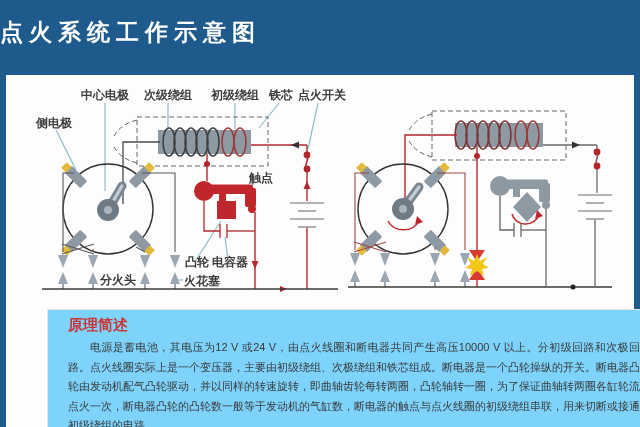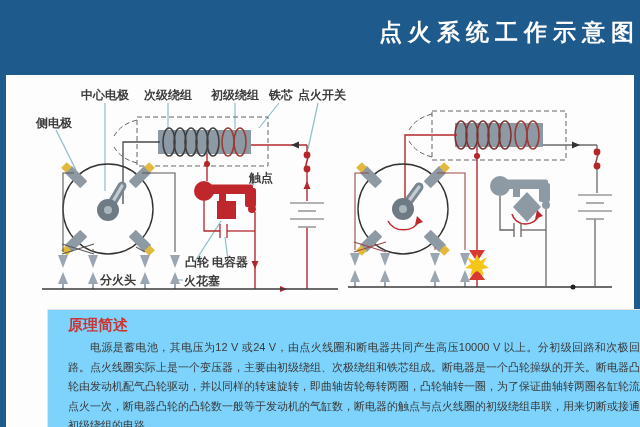--- a/index.html
+++ b/index.html
@@ -1,19 +1,19 @@
 <!DOCTYPE html>
 <html><head>
 <meta charset="utf-8">
 <style>
   html,body{margin:0;padding:0;background:#cfd6dc;}
   .frame{position:relative;width:640px;height:427px;background:#1e5a8b;overflow:hidden;
          font-family:"Liberation Sans","DejaVu Sans",sans-serif;}
   .title-bar{position:absolute;left:0;top:0;width:640px;height:64px;
-             display:flex;align-items:center;justify-content:flex-end;}
+             display:flex;align-items:center;justify-content:flex-start;}
   .title-bar h1{margin:0;color:#ffffff;font-size:23px;font-weight:bold;letter-spacing:6px;}
   .content{position:absolute;left:6px;top:52px;width:628px;height:365px;background:#fdfdfd;margin-top:23px;}
   .diagram-svg{position:absolute;left:-6px;top:0;width:640px;height:236px;}
   .principle-box{position:absolute;left:41px;top:234px;width:608px;height:119px;
                  background:#7dd3fc;border:1px solid #e4e4e4;box-sizing:border-box;
                  padding:5px 14px 4px 20px;overflow:hidden;}
   .principle-box .heading{color:#cc3333;font-size:15px;font-weight:bold;margin:1px 0 3px 0;}
   .principle-box p{margin:0;font-size:11px;line-height:19.5px;color:#3a3a3a;
                    text-align:justify;text-indent:2em;}
   svg text{font-family:"Liberation Sans","DejaVu Sans",sans-serif;font-size:12px;

